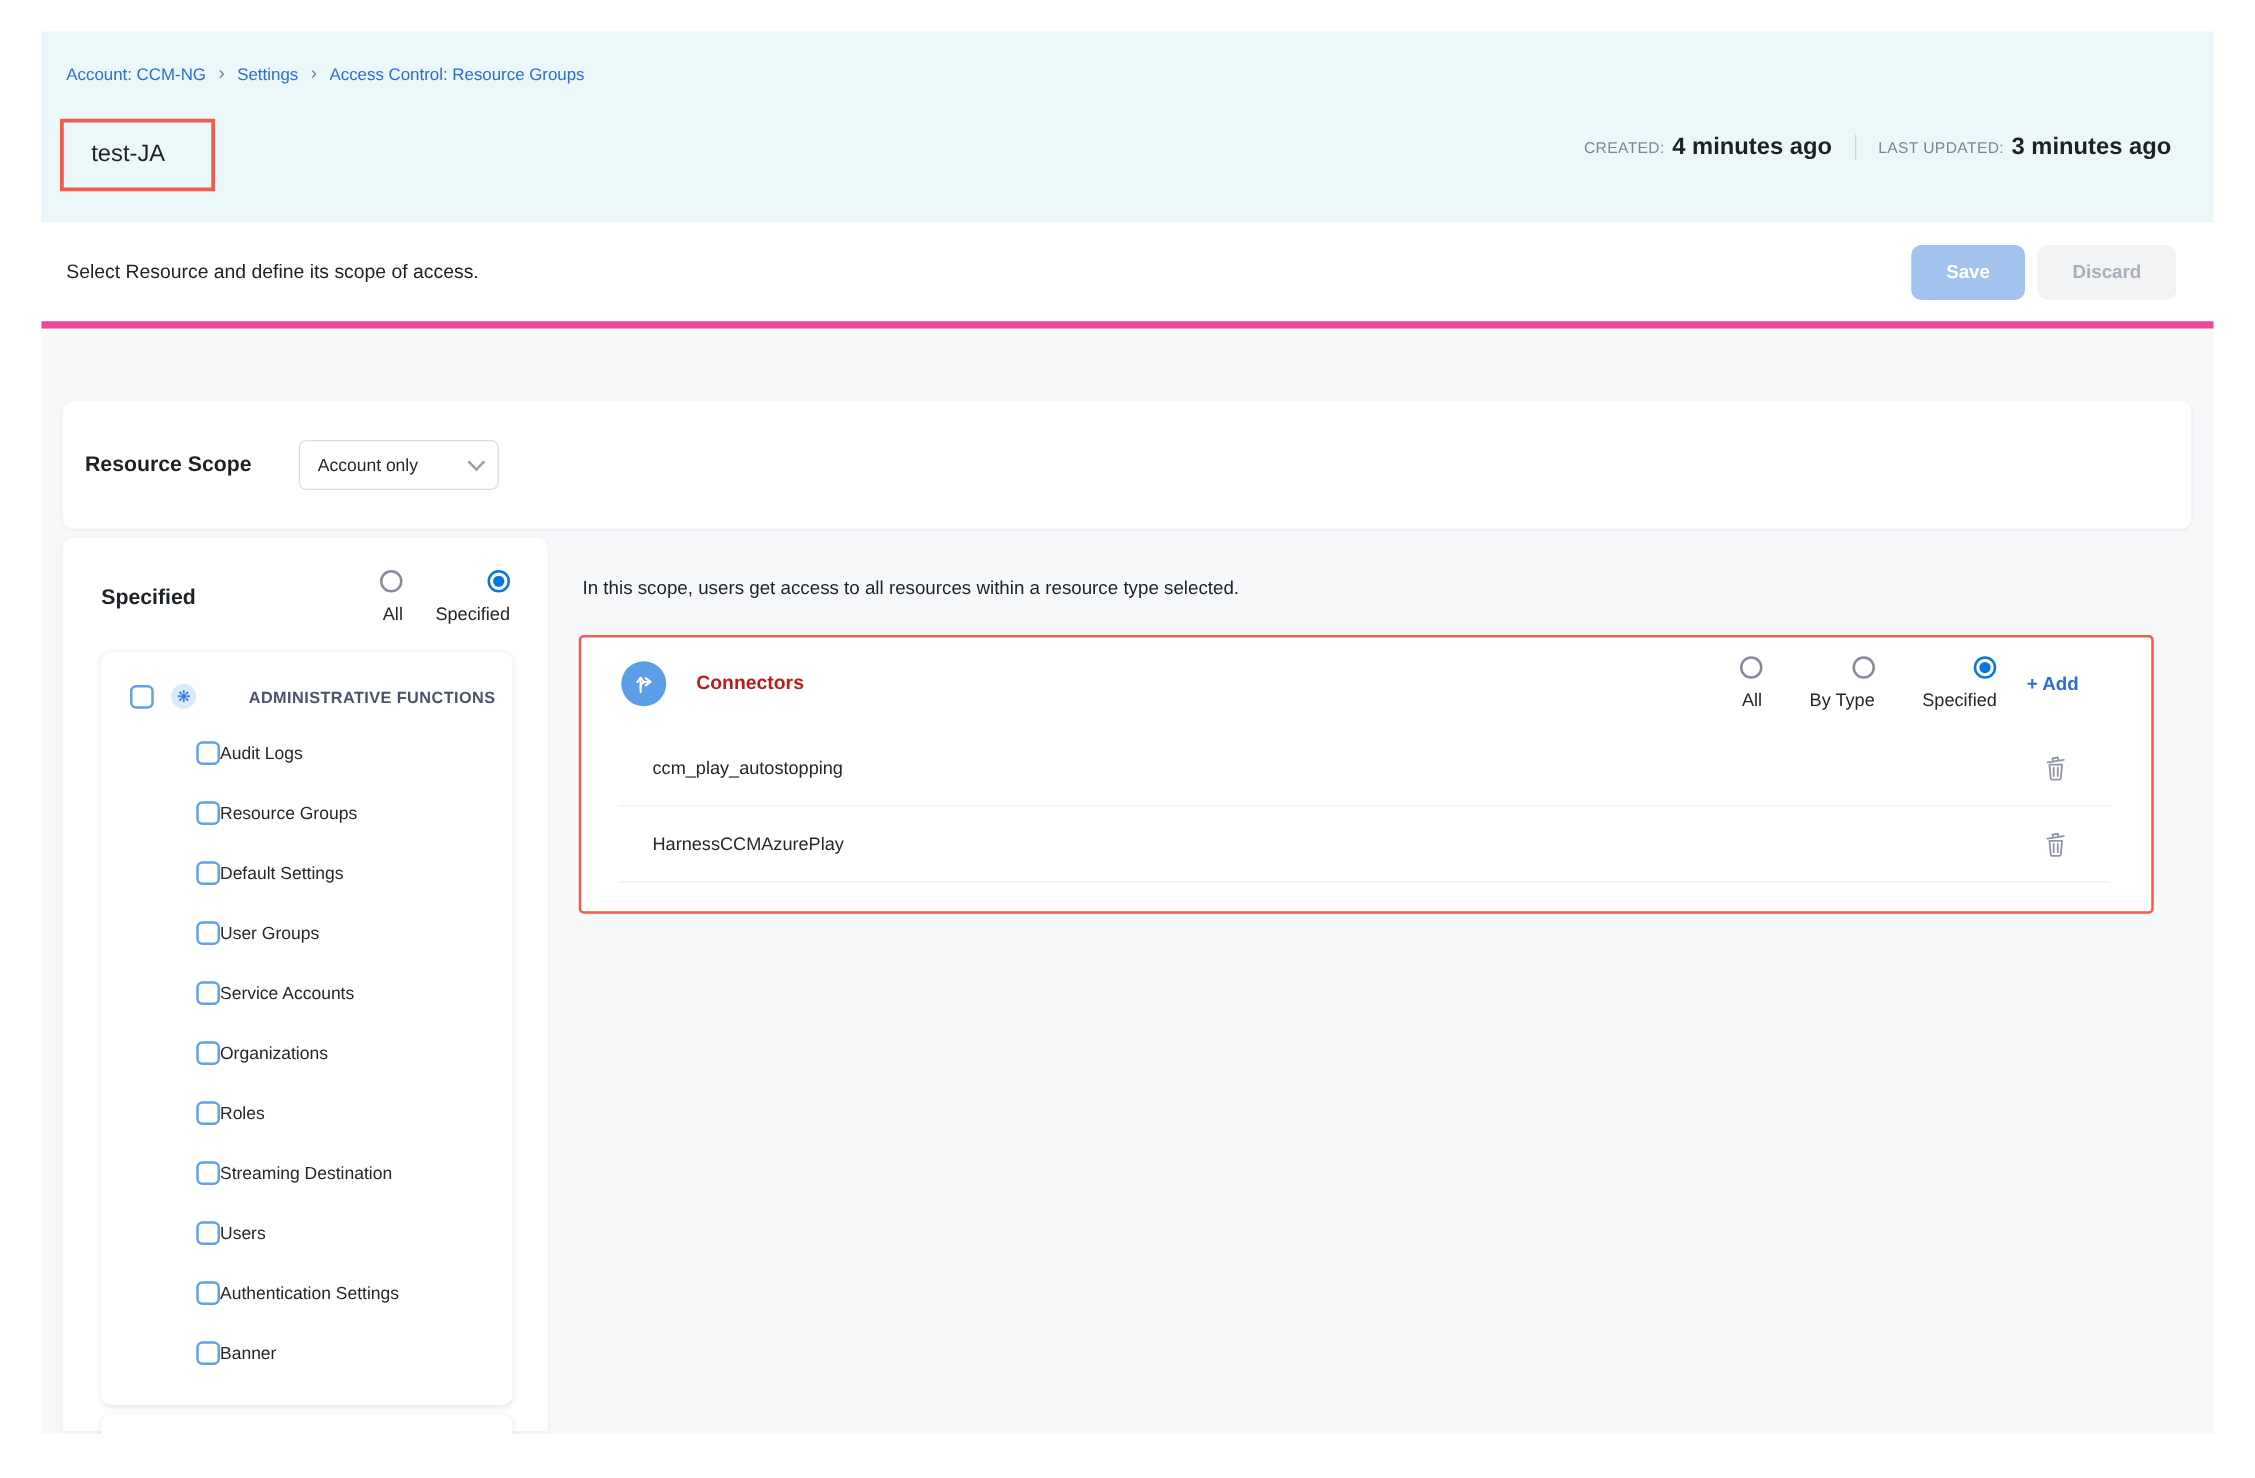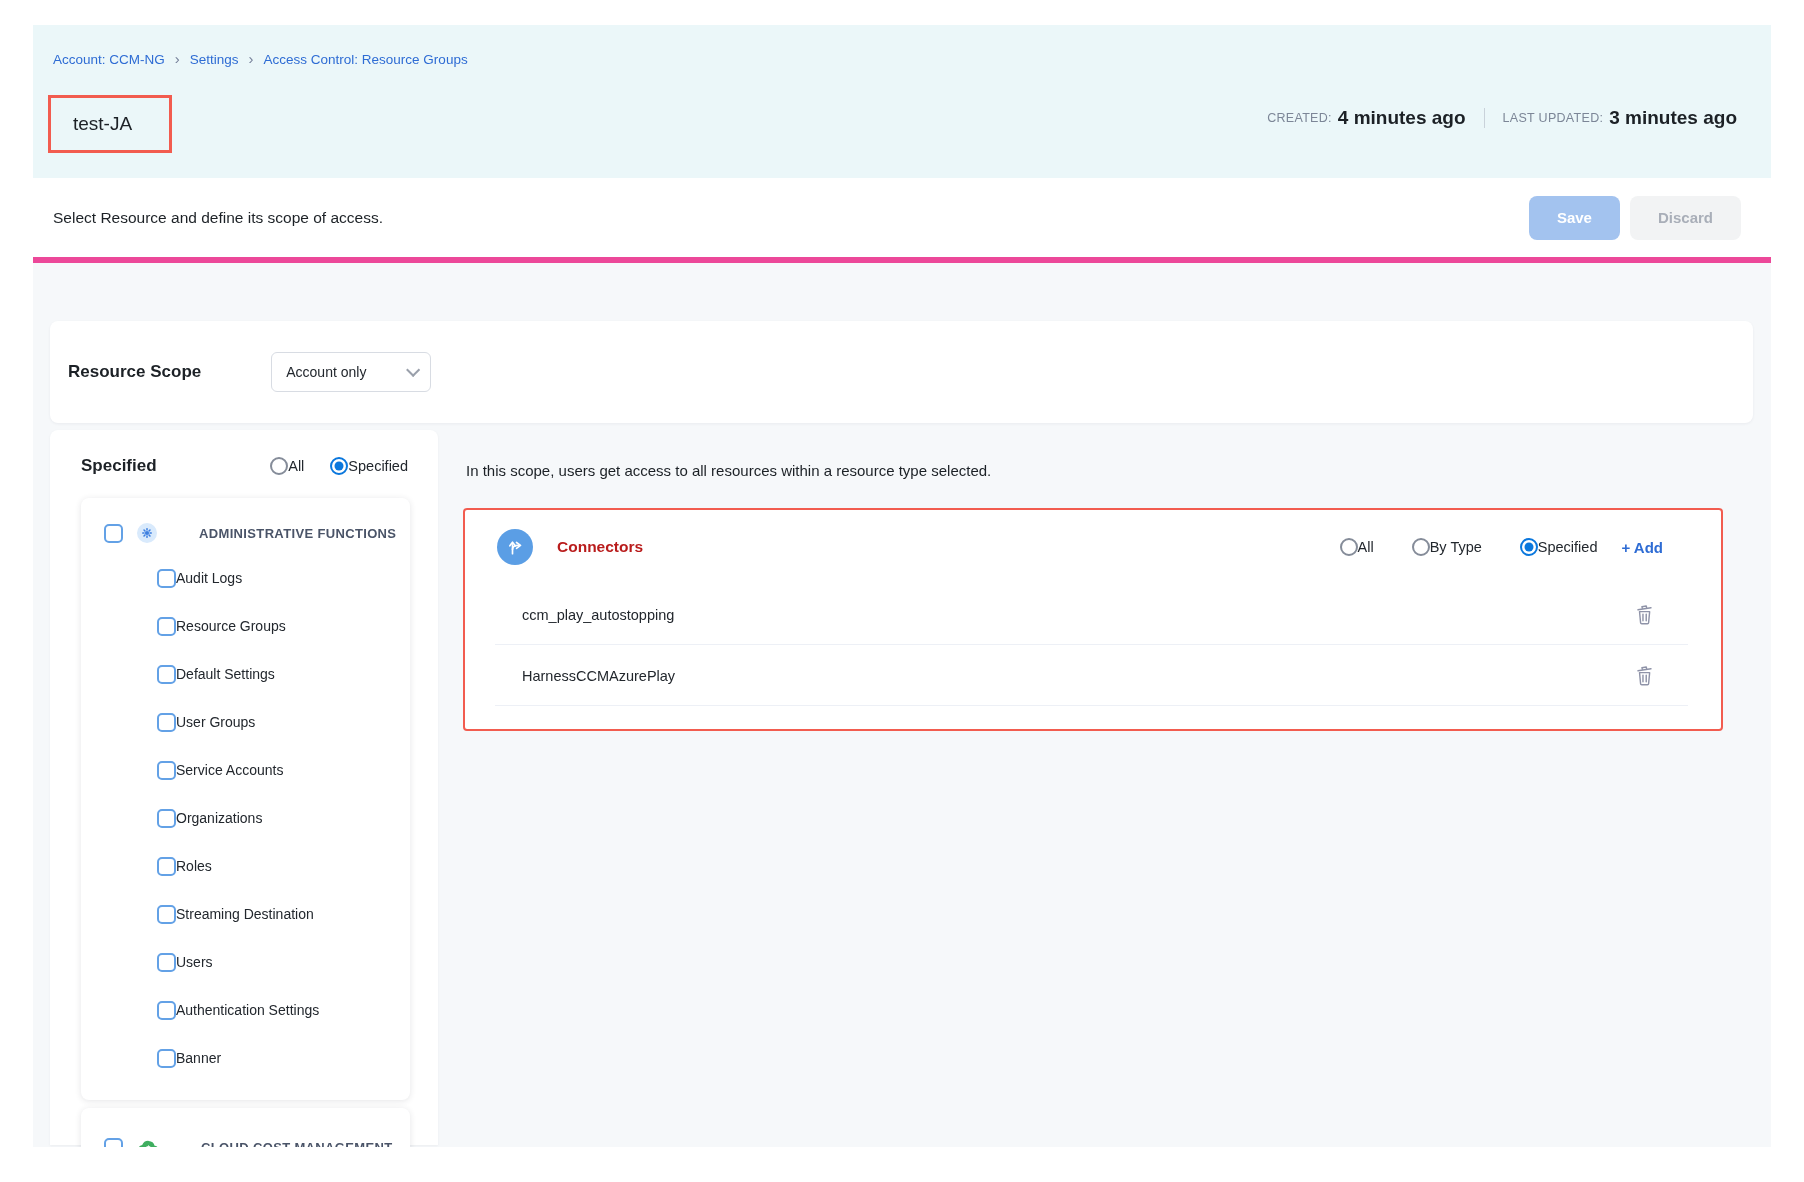--- a/index.html
+++ b/index.html
@@ -30,35 +30,35 @@
   .btn { height:44px; border:none; border-radius:8px; font-size:15px; font-weight:bold;
     font-family:inherit; padding:0 28px; cursor:default; }
   .btn-save { background:#a3c3ef; color:#ffffff; }
   .btn-discard { background:#f2f3f4; color:#a9aeb8; }
 
   
   .body-area { position:absolute; left:0; top:238px; width:1738px; height:884px; background:#f6f8fa; }
 
   
   .scope-card { position:absolute; left:17px; top:58px; width:1703px; height:102px; background:#ffffff;
-    border-radius:8px; box-shadow:0 1px 3px rgba(40,41,61,.06); display:flex; align-items:center; padding:0 18px;gap:32px; }
+    border-radius:8px; box-shadow:0 1px 3px rgba(40,41,61,.06); display:flex; align-items:center; padding:0 18px; }
   .scope-label { font-size:17px; font-weight:bold; color:#1c2126; }
   .scope-select { margin-left:38px; width:160px; height:40px; border:1px solid #d8dce3; border-radius:6px;
     background:#ffffff; display:flex; align-items:center; padding:0 14px; cursor:pointer; }
   .scope-select span { font-size:14px; color:#22272d; }
   .chev-down { margin-left:auto; width:10px; height:10px; border-right:2px solid #9aa0ab;
     border-bottom:2px solid #9aa0ab; transform:rotate(45deg) translateY(-3px); }
 
   
   .left-panel { position:absolute; left:17px; top:167px; width:388px; height:715px; background:#ffffff;
     border-radius:8px 8px 0 0; box-shadow:0 1px 3px rgba(40,41,61,.05); }
   .res-head { display:flex; align-items:center; padding:26px 30px 0 31px; }
   .res-title { font-size:17px; font-weight:bold; color:#1c2126; }
   .res-head .radio-group { margin-left:auto; display:flex; align-items:center; gap:26px; }
-  .radio-opt { display:flex; align-items:center; cursor:pointer; }
+  .radio-opt { display:flex; align-items:flex-end; gap:10px; cursor:pointer;flex-direction:column; }
   .radio { width:18px; height:18px; border-radius:50%; border:2px solid #858c99; background:#fff; position:relative; flex:0 0 auto; }
   .radio.checked { border-color:#0a77dd; }
   .radio.checked::after { content:""; position:absolute; left:50%; top:50%; width:9px; height:9px;
     border-radius:50%; background:#0a77dd; transform:translate(-50%,-50%); }
   .radio-label { font-size:14.5px; color:#22272d; }
 
   .res-card { margin:22px 28px 0 31px; width:329px; background:#ffffff; border-radius:8px;
     box-shadow:0 1px 6px rgba(40,41,61,.12); padding:14px 0 18px; }
   .group-row { height:42px; display:flex; align-items:center; gap:14px; padding-left:23px; }
   .group-label { font-size:13px; font-weight:bold; color:#4a5468; letter-spacing:.35px;margin-left:28px; }

